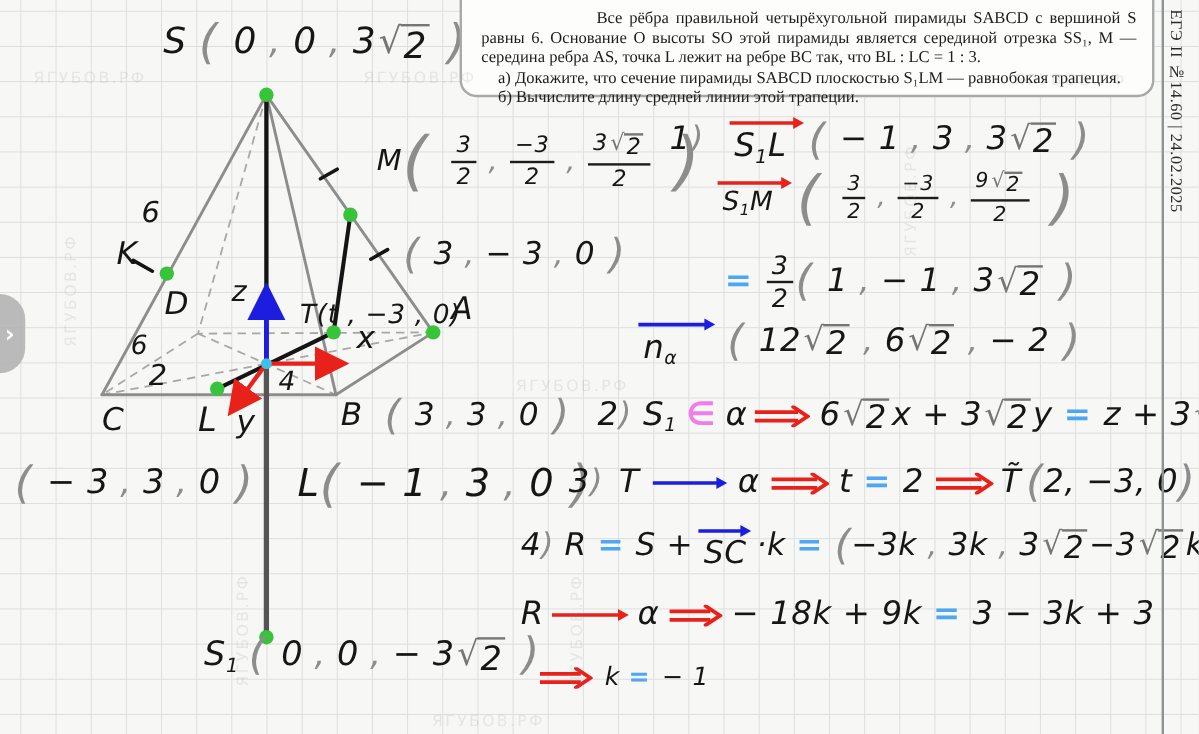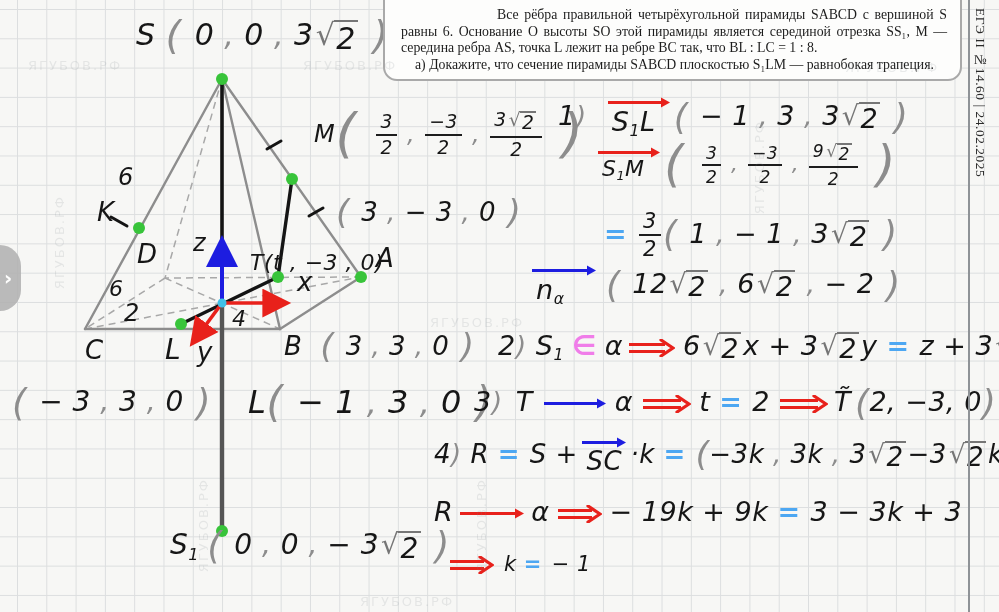--- a/index.html
+++ b/index.html
@@ -241,30 +241,31 @@
         <span class="sq-s">√</span>
         <span class="sq-r">2</span>
       </span><span>k</span></div>
   <div class="hw" style="left:434px;top:496px;font-size:27px"><span>R</span><span style="display: inline-block; width: 6px;"></span><svg width="66" height="13" viewBox="0 0 66 13" style="vertical-align: middle;">
         <line x1="1" y1="6.5" x2="57" y2="6.5" stroke="#e8211b" stroke-width="3"></line>
         <path d="M56,1.5 L65,6.5 L56,11.5 Z" fill="#e8211b"></path>
       </svg><span style="display: inline-block; width: 6px;"></span><span>α</span><span style="display: inline-block; width: 6px;"></span><svg width="46" height="18" viewBox="0 0 46 18" style="vertical-align: middle;">
         <line x1="2" y1="5.5" x2="36" y2="5.5" stroke="#e8211b" stroke-width="3.2"></line>
         <line x1="2" y1="12.5" x2="36" y2="12.5" stroke="#e8211b" stroke-width="3.2"></line>
         <path d="M32,1 L44,9 L32,17" fill="none" stroke="#e8211b" stroke-width="3.2" stroke-linecap="round"></path>
-      </svg><span style="display: inline-block; width: 8px;"></span><span>− 19k + 9k </span><span class="c-sky">= </span><span>3 − 3k + 3</span></div>
+      </svg><span style="display: inline-block; width: 8px;"></span><span>− 18k + 9k </span><span class="c-sky">= </span><span>3 − 3k + 3</span></div>
   <div class="hw" style="left:448px;top:552px;font-size:21px"><svg width="46" height="18" viewBox="0 0 46 18" style="vertical-align: middle;">
         <line x1="2" y1="5.5" x2="36" y2="5.5" stroke="#e8211b" stroke-width="3.2"></line>
         <line x1="2" y1="12.5" x2="36" y2="12.5" stroke="#e8211b" stroke-width="3.2"></line>
         <path d="M32,1 L44,9 L32,17" fill="none" stroke="#e8211b" stroke-width="3.2" stroke-linecap="round"></path>
       </svg><span style="display: inline-block; width: 10px;"></span><span>k </span><span class="c-sky">= </span><span style="display: inline-block; width: 2px;"></span><span>− 1</span></div>
 
   <div class="card">
-    <p class="p-main">Все рёбра правильной четырёхугольной пирамиды SABCD с вершиной S равны 6. Основание O высоты SO этой пирамиды является серединой отрезка SS₁, M — середина ребра AS, точка L лежит на ребре BC так, что BL : LC = 1 : 8.</p>
+    <p class="p-main">Все рёбра правильной четырёхугольной пирамиды SABCD с вершиной S равны 6. Основание O высоты SO этой пирамиды является серединой отрезка SS₁, M — середина ребра AS, точка L лежит на ребре BC так, что BL : LC = 1 : 3.</p>
     <p class="p-item">а) Докажите, что сечение пирамиды SABCD плоскостью S₁LM — равнобокая трапеция.</p>
+    <p class="p-item">б) Вычислите длину средней линии этой трапеции.</p>
   </div>
 
   <div class="strip-line"></div>
   <div class="strip-text">ЕГЭ II №14.60 | 24.02.2025</div>
 
   <div class="handle">
     <span class="chev">›</span>
   </div>
 
   <div class="wm" style="left:28px;top:58px">ЯГУБОВ.РФ</div>

